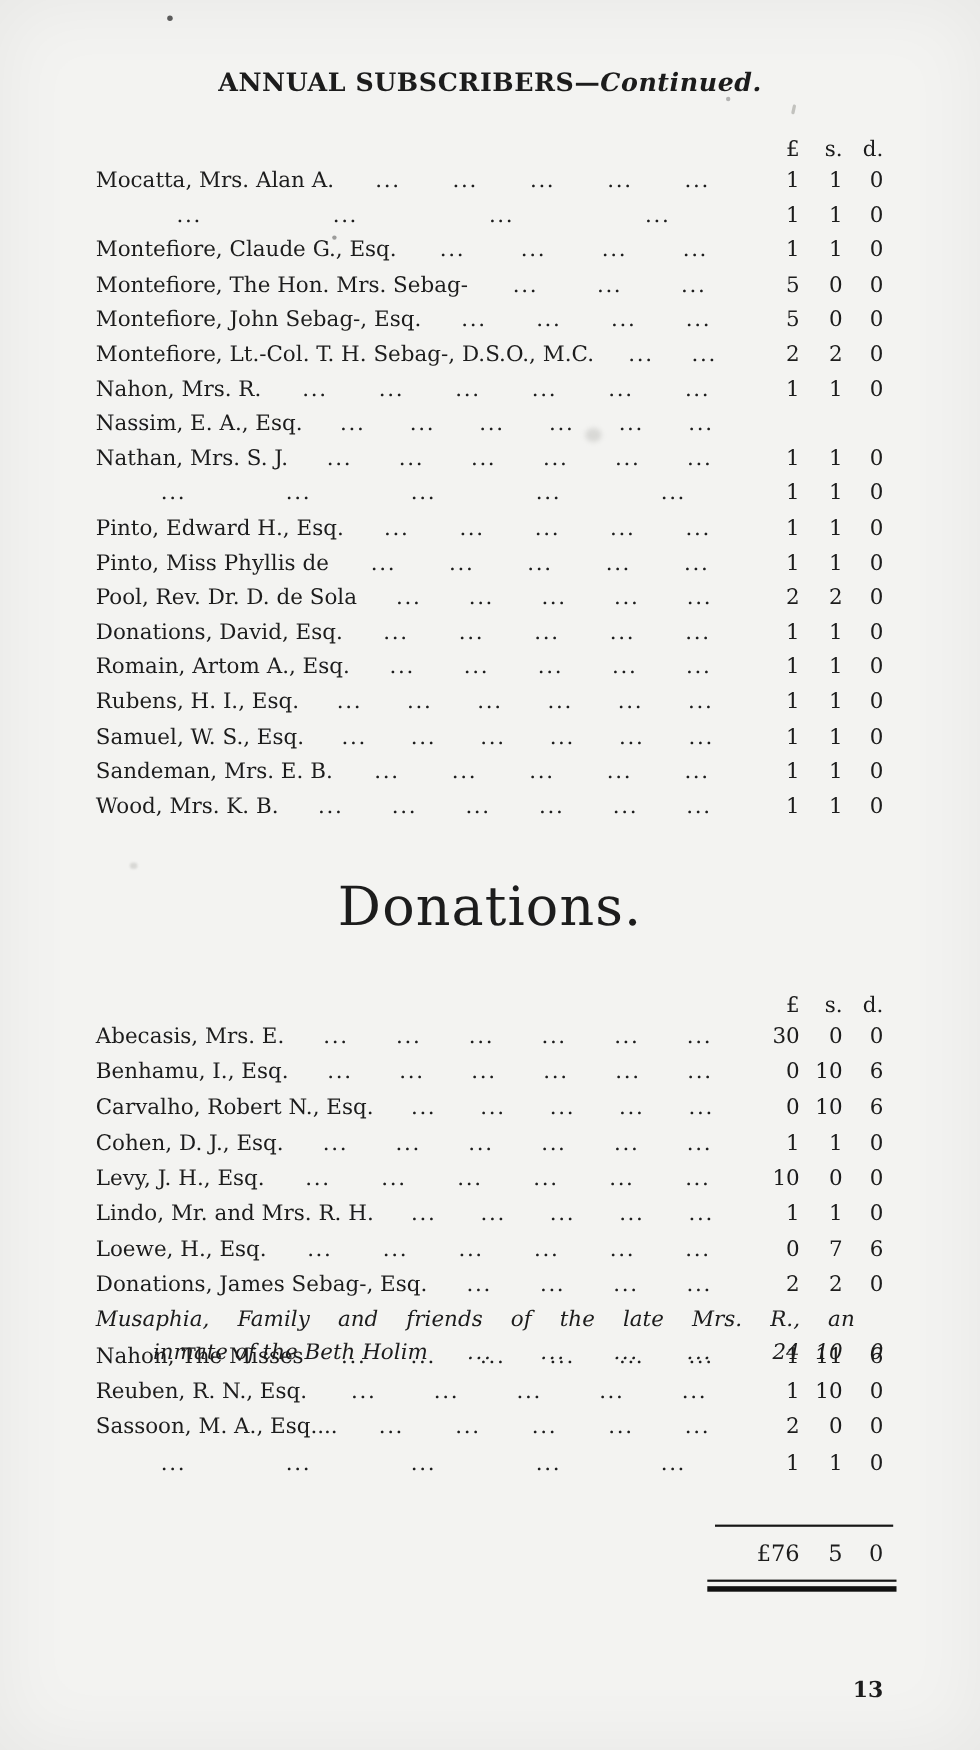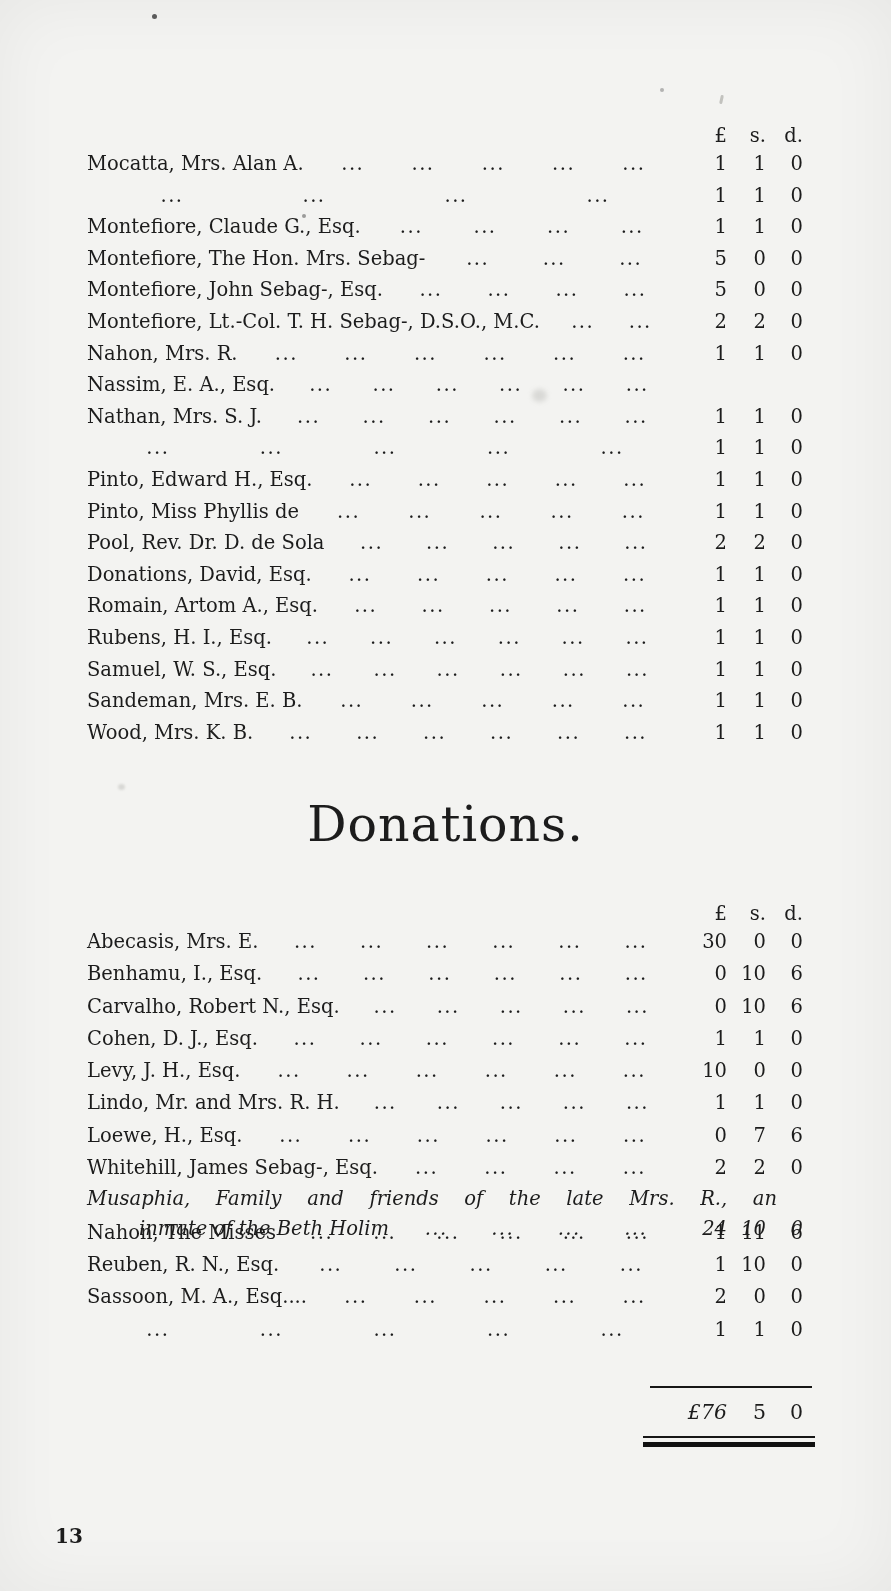--- a/index.html
+++ b/index.html
@@ -33,36 +33,39 @@
   .row.wrap .wl1{height:29px;line-height:29px;width:690px;text-align:justify;text-align-last:justify;white-space:normal;}
   .row.wrap .subrow{display:flex;height:31px;line-height:31px;}
   .indent{padding-left:52px;}
   .don-heading{
     position:absolute;top:796px;left:0;width:100%;text-align:center;
     font-size:49px;font-weight:normal;letter-spacing:1px;
   }
   .total-block{position:absolute;left:55px;width:748px;top:1386px;}
   .rule1{margin-left:auto;margin-right:-9px;width:162px;border-top:2.5px solid #161616;}
   .total-row{display:flex;justify-content:flex-end;height:48px;line-height:48px;font-size:20.5px;}
-  .t1{width:76px;text-align:right;font-style:italic;}
+  .t1{width:76px;text-align:right;}
   .rule2{margin-left:auto;margin-right:-12px;width:172px;height:4px;border-top:2.5px solid #161616;border-bottom:5px solid #111;}
-  .page-num{position:absolute;top:1524px;left:55px;width:748px;text-align:left;font-size:20px;font-weight:bold;}
+  .page-num{position:absolute;top:1524px;left:55px;width:748px;text-align:right;font-size:20px;font-weight:bold;}
   .art{position:absolute;border-radius:50%;}
   .art-1{left:152px;top:14px;width:5px;height:5px;background:#2a2a2a;opacity:.75;}
   .art-2{left:660px;top:88px;width:4px;height:4px;background:#666;opacity:.45;}
   .art-3{left:720px;top:95px;width:3px;height:9px;background:#b5b5b2;opacity:.8;border-radius:2px;transform:rotate(12deg);}
   .art-4{left:532px;top:389px;width:15px;height:13px;background:#a8a8a4;opacity:.35;filter:blur(2.5px);}
   .art-5{left:302px;top:214px;width:4px;height:4px;background:#444;opacity:.5;}
   .art-6{left:118px;top:784px;width:7px;height:6px;background:#b0b0ac;opacity:.4;filter:blur(1px);}
 </style>
 </head>
 <body>
 
 <div class="page">
 
+  <div class="doc-title">
+    <span>ANNUAL SUBSCRIBERS—</span><span class="it">Continued.</span>
+  </div>
 
   <div class="tbl" id="subscribers-table">
     <div class="col-head">
       <span class="amt a1">£</span>
       <span class="amt a2">s.</span>
       <span class="amt a3">d.</span>
     </div>
     <div id="subscribers-rows">
         <div class="row">
           <span class="name">Mocatta, Mrs. Alan A.</span>
@@ -409,21 +412,21 @@
             <span class="dg">...</span>
             <span class="dg">...</span>
             <span class="dg">...</span>
             <span class="dg">...</span>
           </span>
           <span class="amt a1">0</span>
           <span class="amt a2">7</span>
           <span class="amt a3">6</span>
         </div>
         <div class="row">
-          <span class="name">Whitehill, James Sebag-, Esq.</span>
+          <span class="name">Donations, James Sebag-, Esq.</span>
           <span class="leaders">
             <span class="dg">...</span>
             <span class="dg">...</span>
             <span class="dg">...</span>
             <span class="dg">...</span>
           </span>
           <span class="amt a1">2</span>
           <span class="amt a2">2</span>
           <span class="amt a3">0</span>
         </div>

